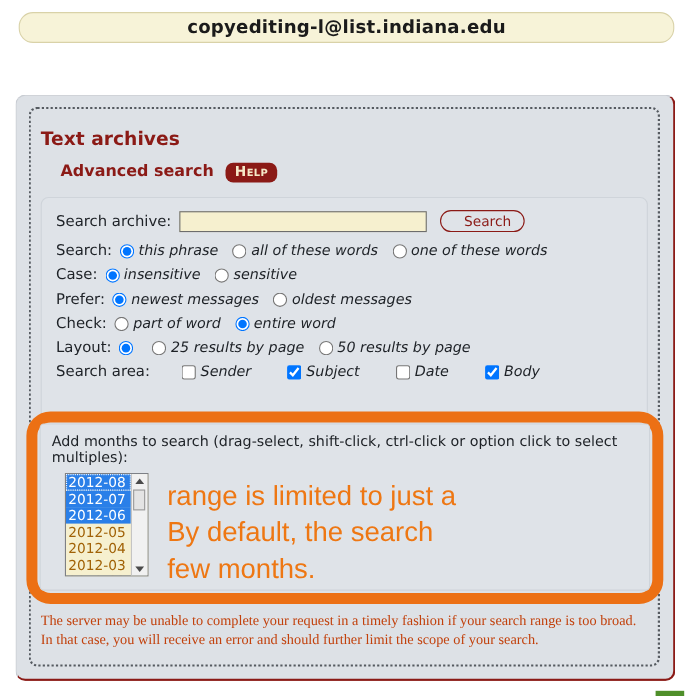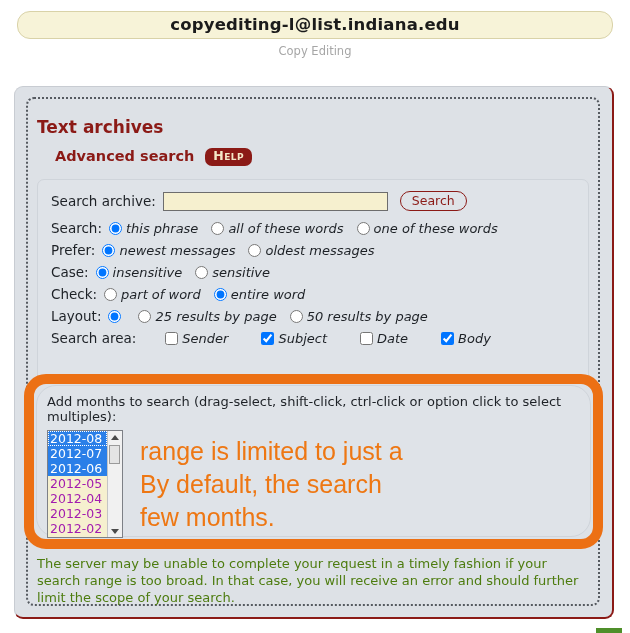--- a/index.html
+++ b/index.html
@@ -139,21 +139,21 @@
     color: #1d2126;
   }
   .search-btn {
     margin-left: 12px;
     background: #dfe3e8;
     border: 1.5px solid #8b1a16;
     color: #8b1a16;
     border-radius: 12px;
     font-family: "DejaVu Sans", sans-serif;
     font-size: 12.5px;
-    padding: 1px 11px 2px 11px;
+    padding: 1px 11px 2px 21px;
     cursor: pointer;
     line-height: 1.2;
   }
 
   .opt {
     display: flex;
     align-items: center;
     margin-right: 13px;
     white-space: nowrap;
     justify-content: flex-end;
@@ -184,52 +184,53 @@
     background: #dde1e6;
   }
   .callout-inner {
     position: absolute;
     left: 2px;
     top: 1px;
     right: 2px;
     bottom: 2px;
     background: #dfe3e8;
     border: 1px solid #cfd4da;
-    border-radius: 20px;
+    border-radius: 4px;
     box-sizing: border-box;
     padding: 8px 10px 0 10px;
   }
   .months-label {
     font-size: 13px;
     color: #1d2126;
     margin-bottom: 6px;
   }
   .months-area {
     display: flex;
     align-items: flex-start;
   }
 
   .select-box {
     width: 76px;
     border: 1px solid #7d8086;
     background: #f6f0cf;
     display: flex;
     box-sizing: border-box;
-    height: 108px;
+    height: 94px;
+    margin-left: 12px;
   }
   .options {
     flex: 1;
     overflow: hidden;
   }
   .option {
     font-size: 12.5px;
     line-height: 15px;
     height: 15px;
     padding-left: 2px;
-    color: #a21caf;
+    color: #a16207;
     white-space: nowrap;
     font-family: "DejaVu Sans", sans-serif;
     cursor: default;
   }
   .option.selected {
     background: #2a7fe8;
     color: #ffffff;
   }
   .option.focused {
     outline: 1px dotted #ffffff;
@@ -281,38 +282,38 @@
   }
 
   
   .warning {
     position: absolute;
     left: 22px;
     top: 468px;
     right: 23px;
     font-size: 13px;
     line-height: 17px;
-    color: #4d7c0f;
+    color: #c2410c;
+    font-family: Liberation Serif, serif;
   }
 
   .green-sliver {
     position: absolute;
     left: 596px;
     top: 628px;
     width: 26px;
     height: 5px;
     background: #4f8f2a;
   }
 </style>
 </head>
 <body>
 
 <div class="banner-wrap">
   <div class="list-banner">copyediting-l@list.indiana.edu</div>
-  <div class="list-subtitle">Copy Editing</div>
 </div>
 
 <div class="outer">
   <div class="dotted-box"></div>
 
   <div class="section-title">Text archives</div>
 
   <div class="adv-row">
     <span class="adv-label">Advanced search</span>
     <span class="help-badge">Help</span>
@@ -336,39 +337,39 @@
           <label class="opt">
             <input type="radio" name="row0" style="">
             <span class="opt-text">all of these words</span>
           </label>
           <label class="opt">
             <input type="radio" name="row0" style="">
             <span class="opt-text">one of these words</span>
           </label>
         </div>
         <div class="row">
+          <span class="row-label">Case:</span>
+          <label class="opt">
+            <input type="radio" name="row2" checked="" style="">
+            <span class="opt-text">insensitive</span>
+          </label>
+          <label class="opt">
+            <input type="radio" name="row2" style="">
+            <span class="opt-text">sensitive</span>
+          </label>
+        </div>
+        <div class="row">
           <span class="row-label">Prefer:</span>
           <label class="opt">
             <input type="radio" name="row1" checked="" style="">
             <span class="opt-text">newest messages</span>
           </label>
           <label class="opt">
             <input type="radio" name="row1" style="">
             <span class="opt-text">oldest messages</span>
-          </label>
-        </div>
-        <div class="row">
-          <span class="row-label">Case:</span>
-          <label class="opt">
-            <input type="radio" name="row2" checked="" style="">
-            <span class="opt-text">insensitive</span>
-          </label>
-          <label class="opt">
-            <input type="radio" name="row2" style="">
-            <span class="opt-text">sensitive</span>
           </label>
         </div>
         <div class="row">
           <span class="row-label">Check:</span>
           <label class="opt">
             <input type="radio" name="row3" style="">
             <span class="opt-text">part of word</span>
           </label>
           <label class="opt">
             <input type="radio" name="row3" checked="" style="">

